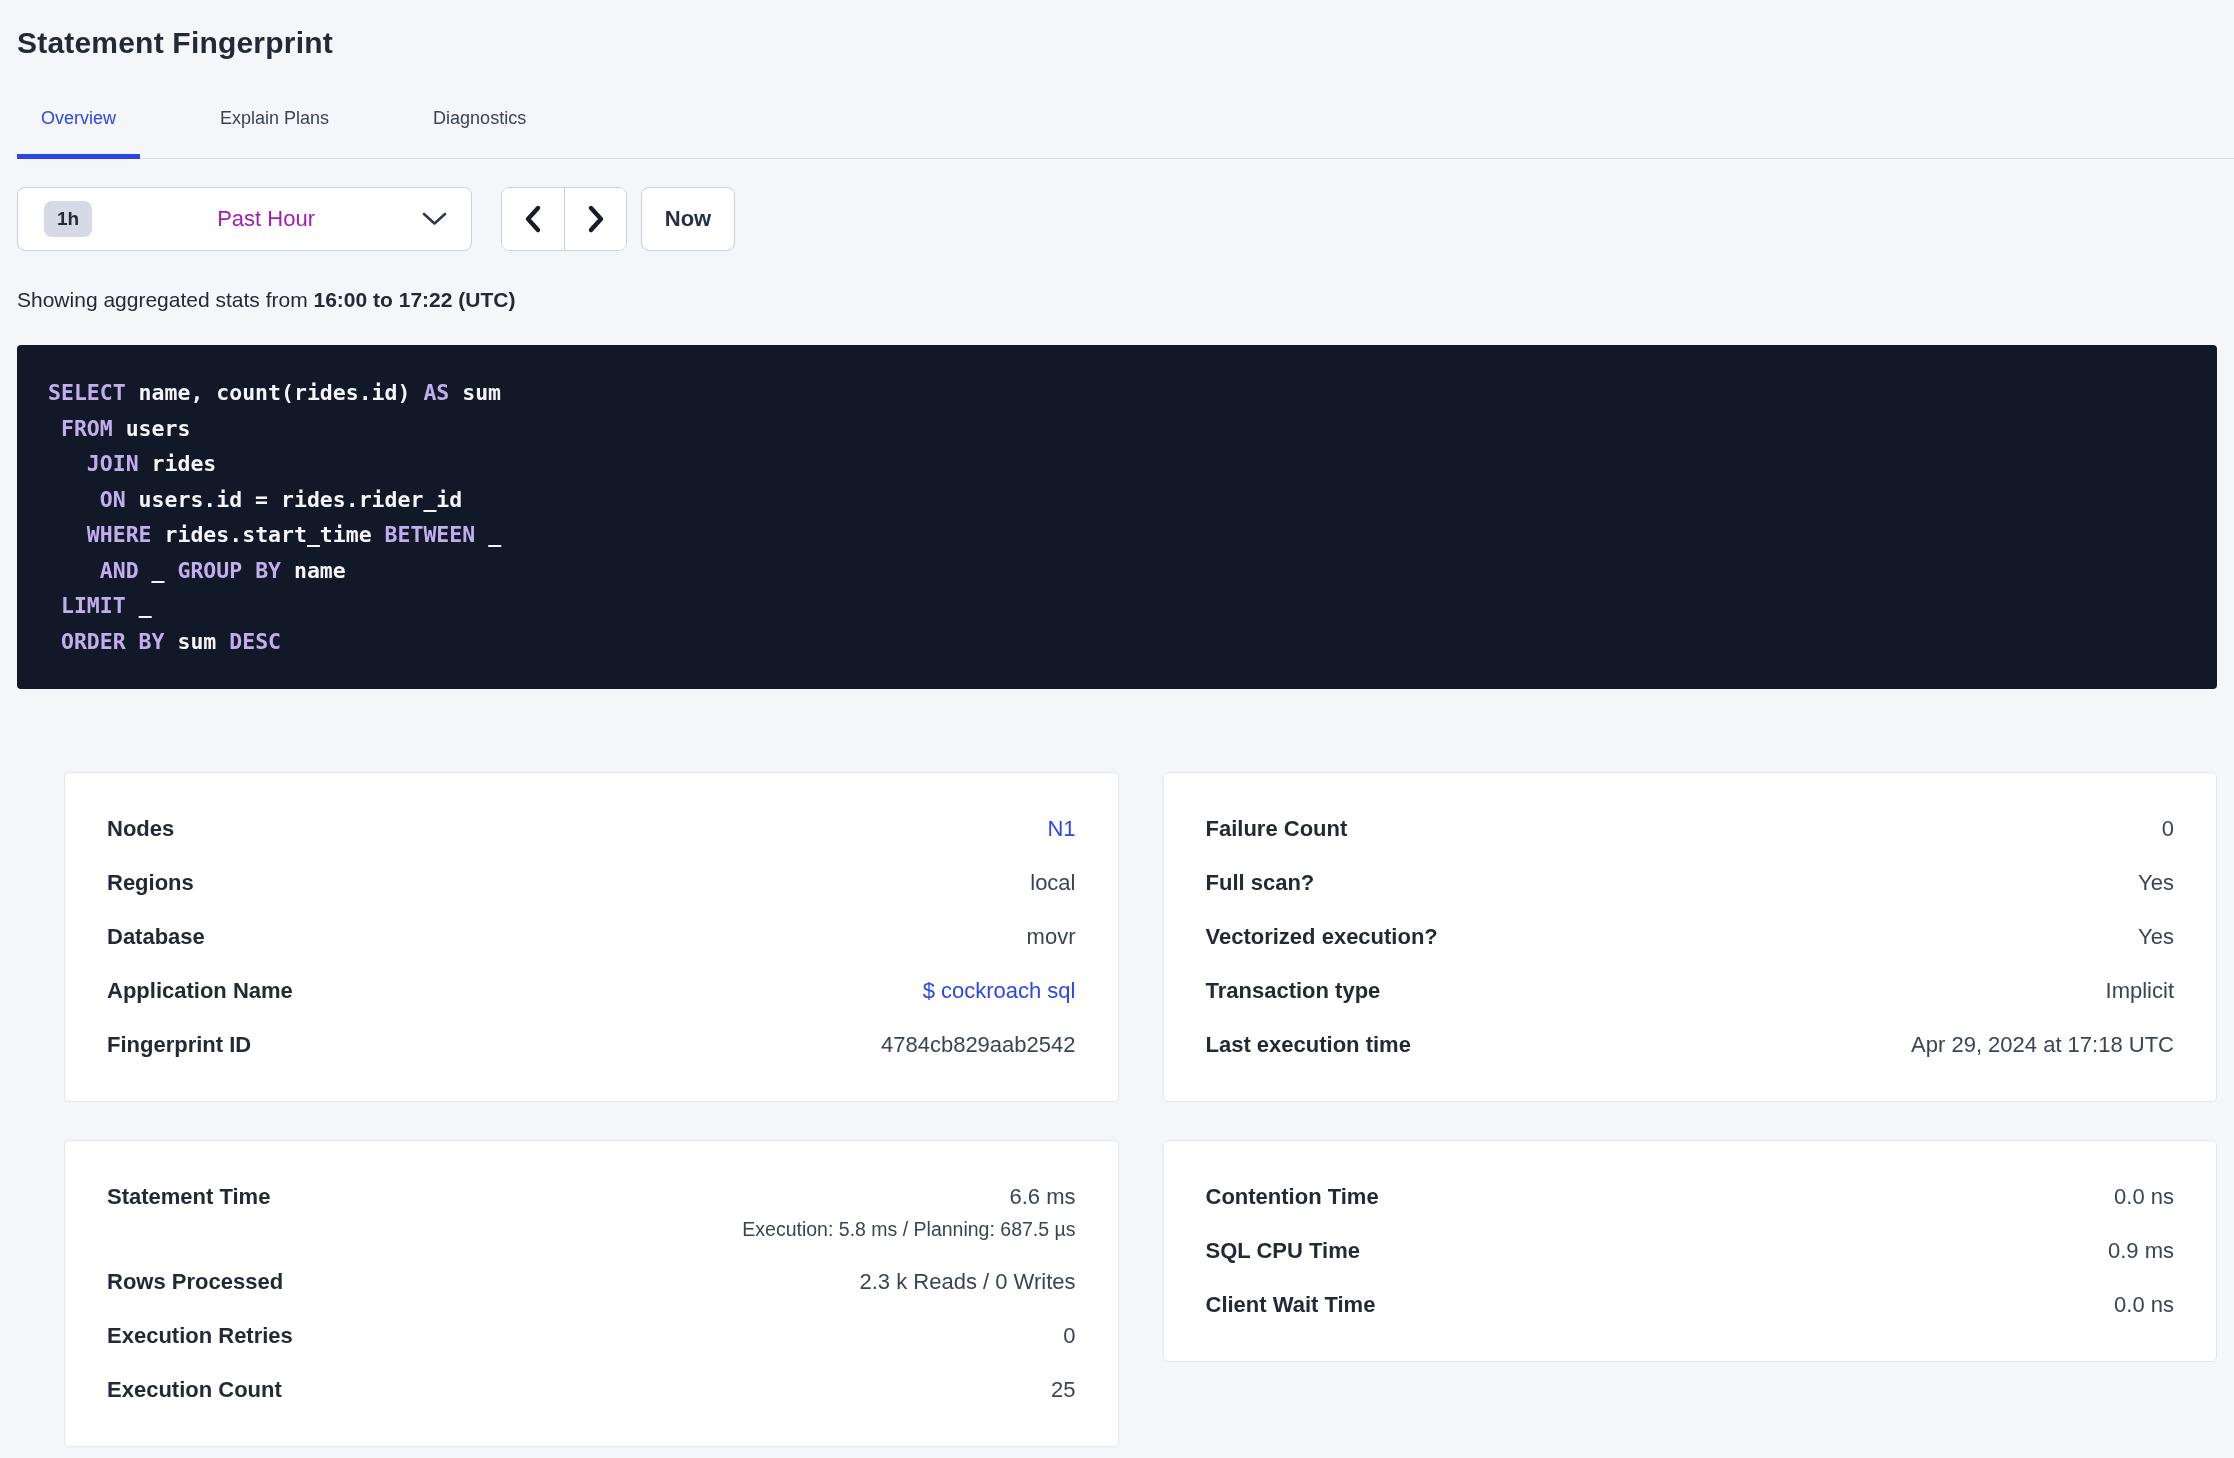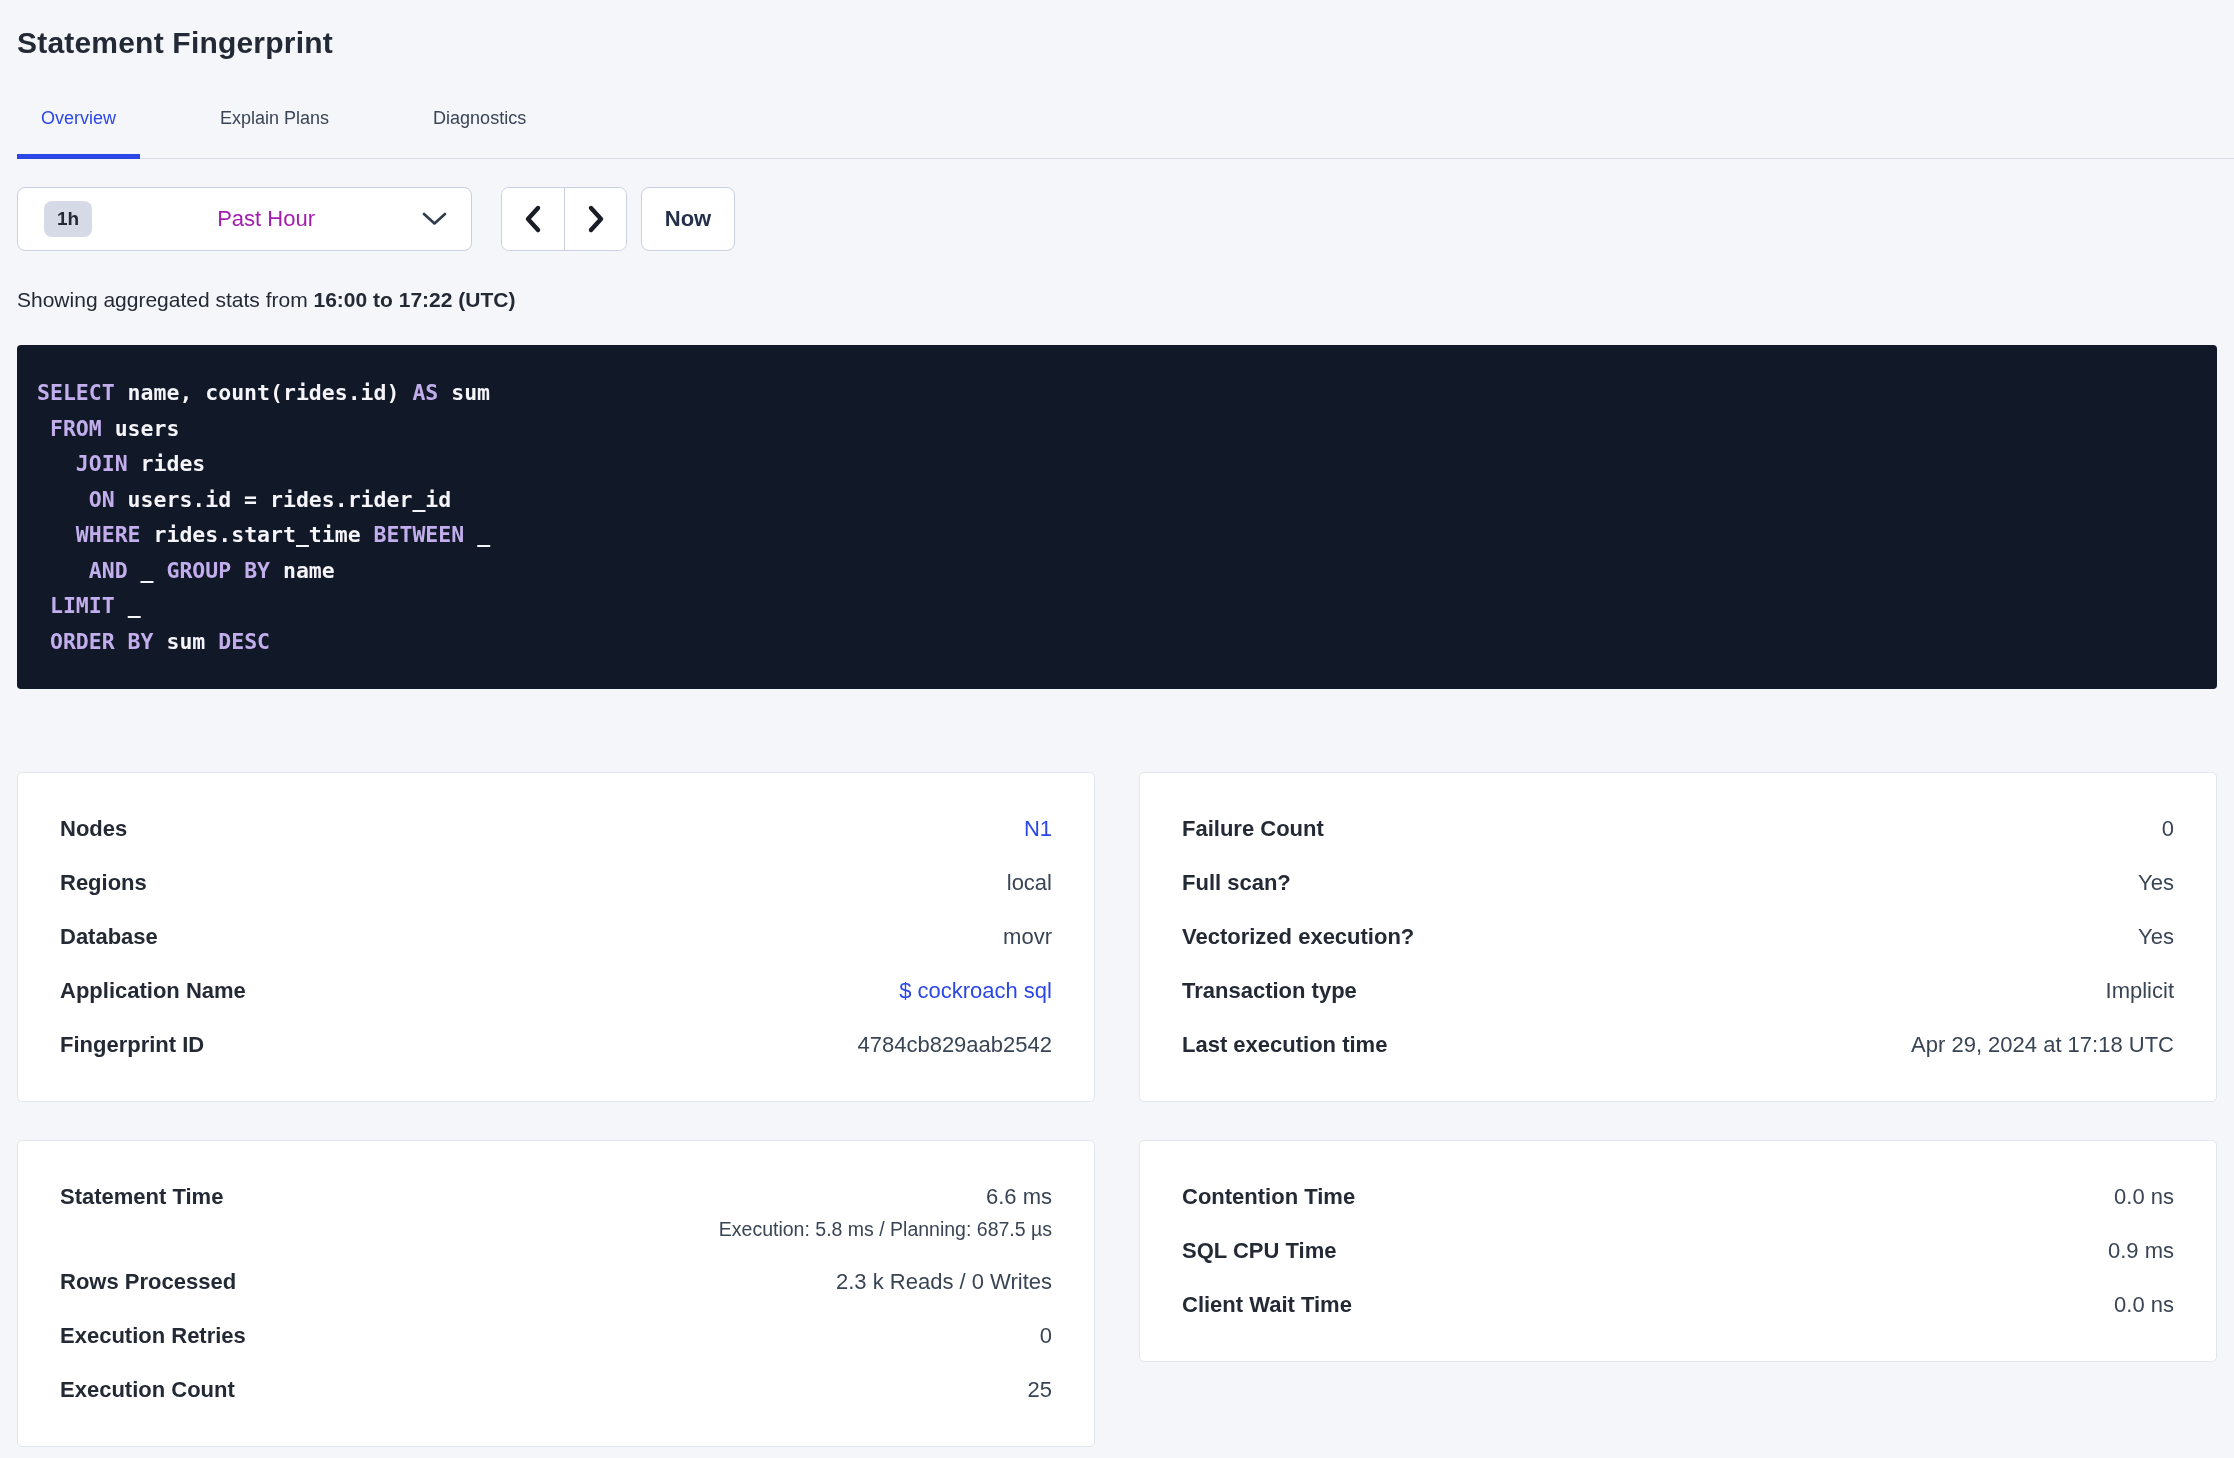--- a/index.html
+++ b/index.html
@@ -49,30 +49,30 @@
     margin-left:14px;height:64px;width:94px;background:#fff;border:1px solid var(--control-border);
     border-radius:8px;font-family:inherit;font-size:22px;font-weight:700;color:#25304a;
     display:flex;align-items:center;justify-content:center;cursor:pointer;
   }
 
   
   .summary-line{margin-top:37px;font-size:21px;color:var(--heading);}
   .summary-line b{font-weight:700;}
 
   
-  .sql-box{margin-top:33px;background:var(--code-bg);border-radius:4px;padding:30px 20px;}
+  .sql-box{margin-top:33px;background:var(--code-bg);border-radius:4px;padding:30px 31px;}
   .sql-line{
     font-family:"DejaVu Sans Mono",monospace;font-size:21.5px;line-height:35.5px;
     white-space:pre;font-weight:bold;
   }
   .sql-line .kw{color:var(--code-keyword);}
   .sql-line .idn{color:var(--code-text);}
 
   
-  .cards{display:grid;grid-template-columns:1fr 1fr;gap:44px;align-items:start;}
+  .cards{display:grid;grid-template-columns:1fr 1fr;gap:44px;align-items:start;margin-left:47px;}
   .cards.top{margin-top:83px;}
   .cards.bottom{margin-top:38px;}
   .card{background:#fff;border:1px solid var(--card-border);border-radius:5px;padding:29px 42px;}
   .stat-main{height:54px;display:flex;justify-content:space-between;align-items:center;}
   .stat-label{font-size:22px;font-weight:700;color:var(--heading);}
   .stat-value{font-size:22px;color:var(--text);text-align:left;}
   .stat-value.link{color:var(--accent);cursor:pointer;}
   .stat-sub{text-align:right;font-size:19.5px;color:var(--text);margin-top:-6px;padding-bottom:14px;}
 
   .icon{display:inline-flex;align-items:center;}

